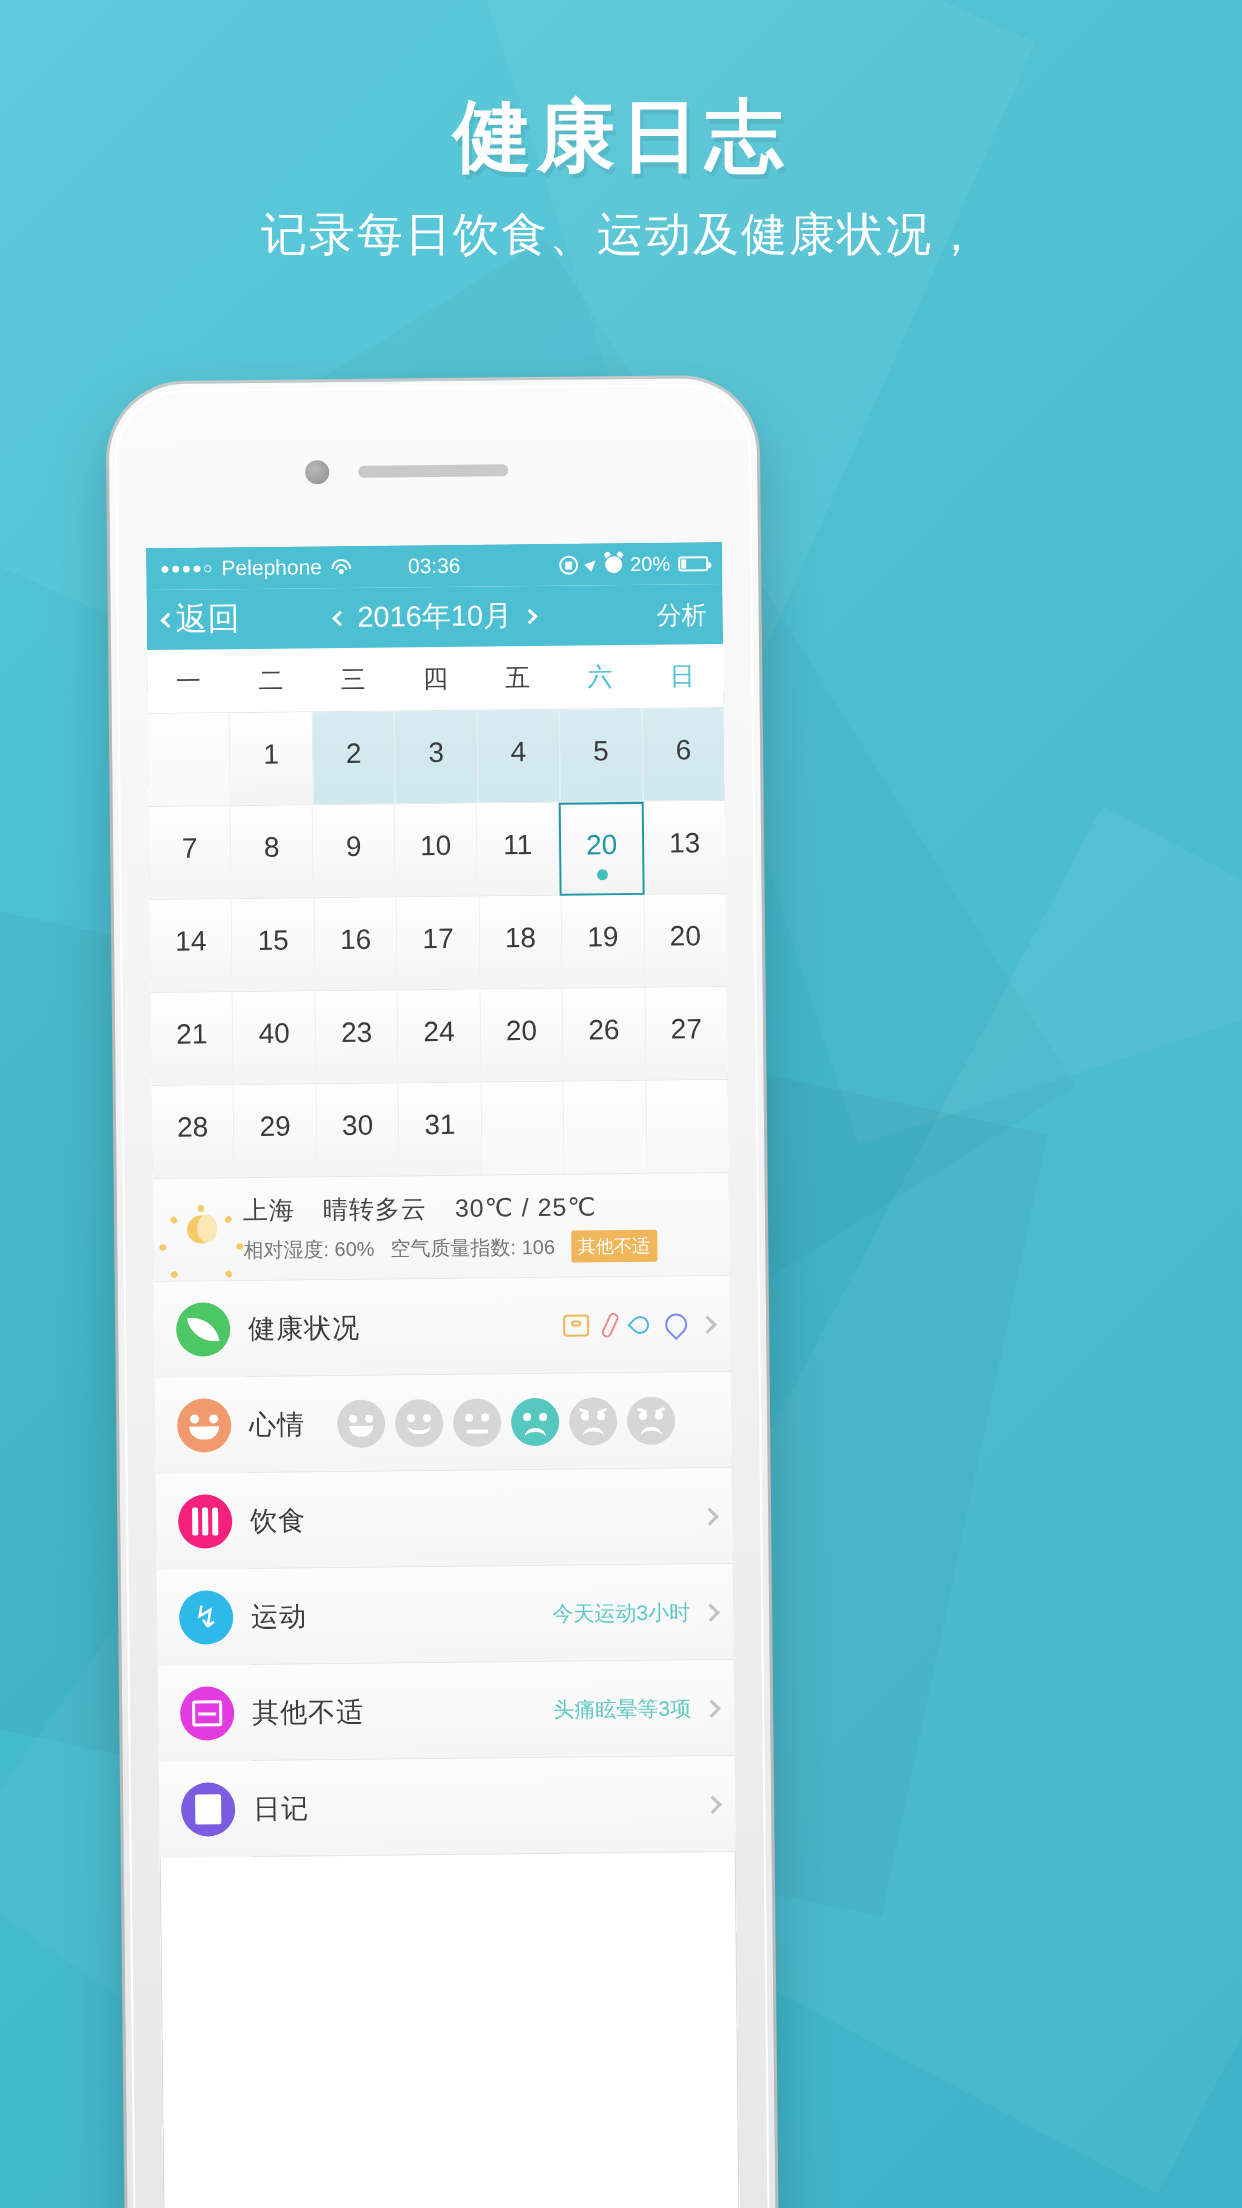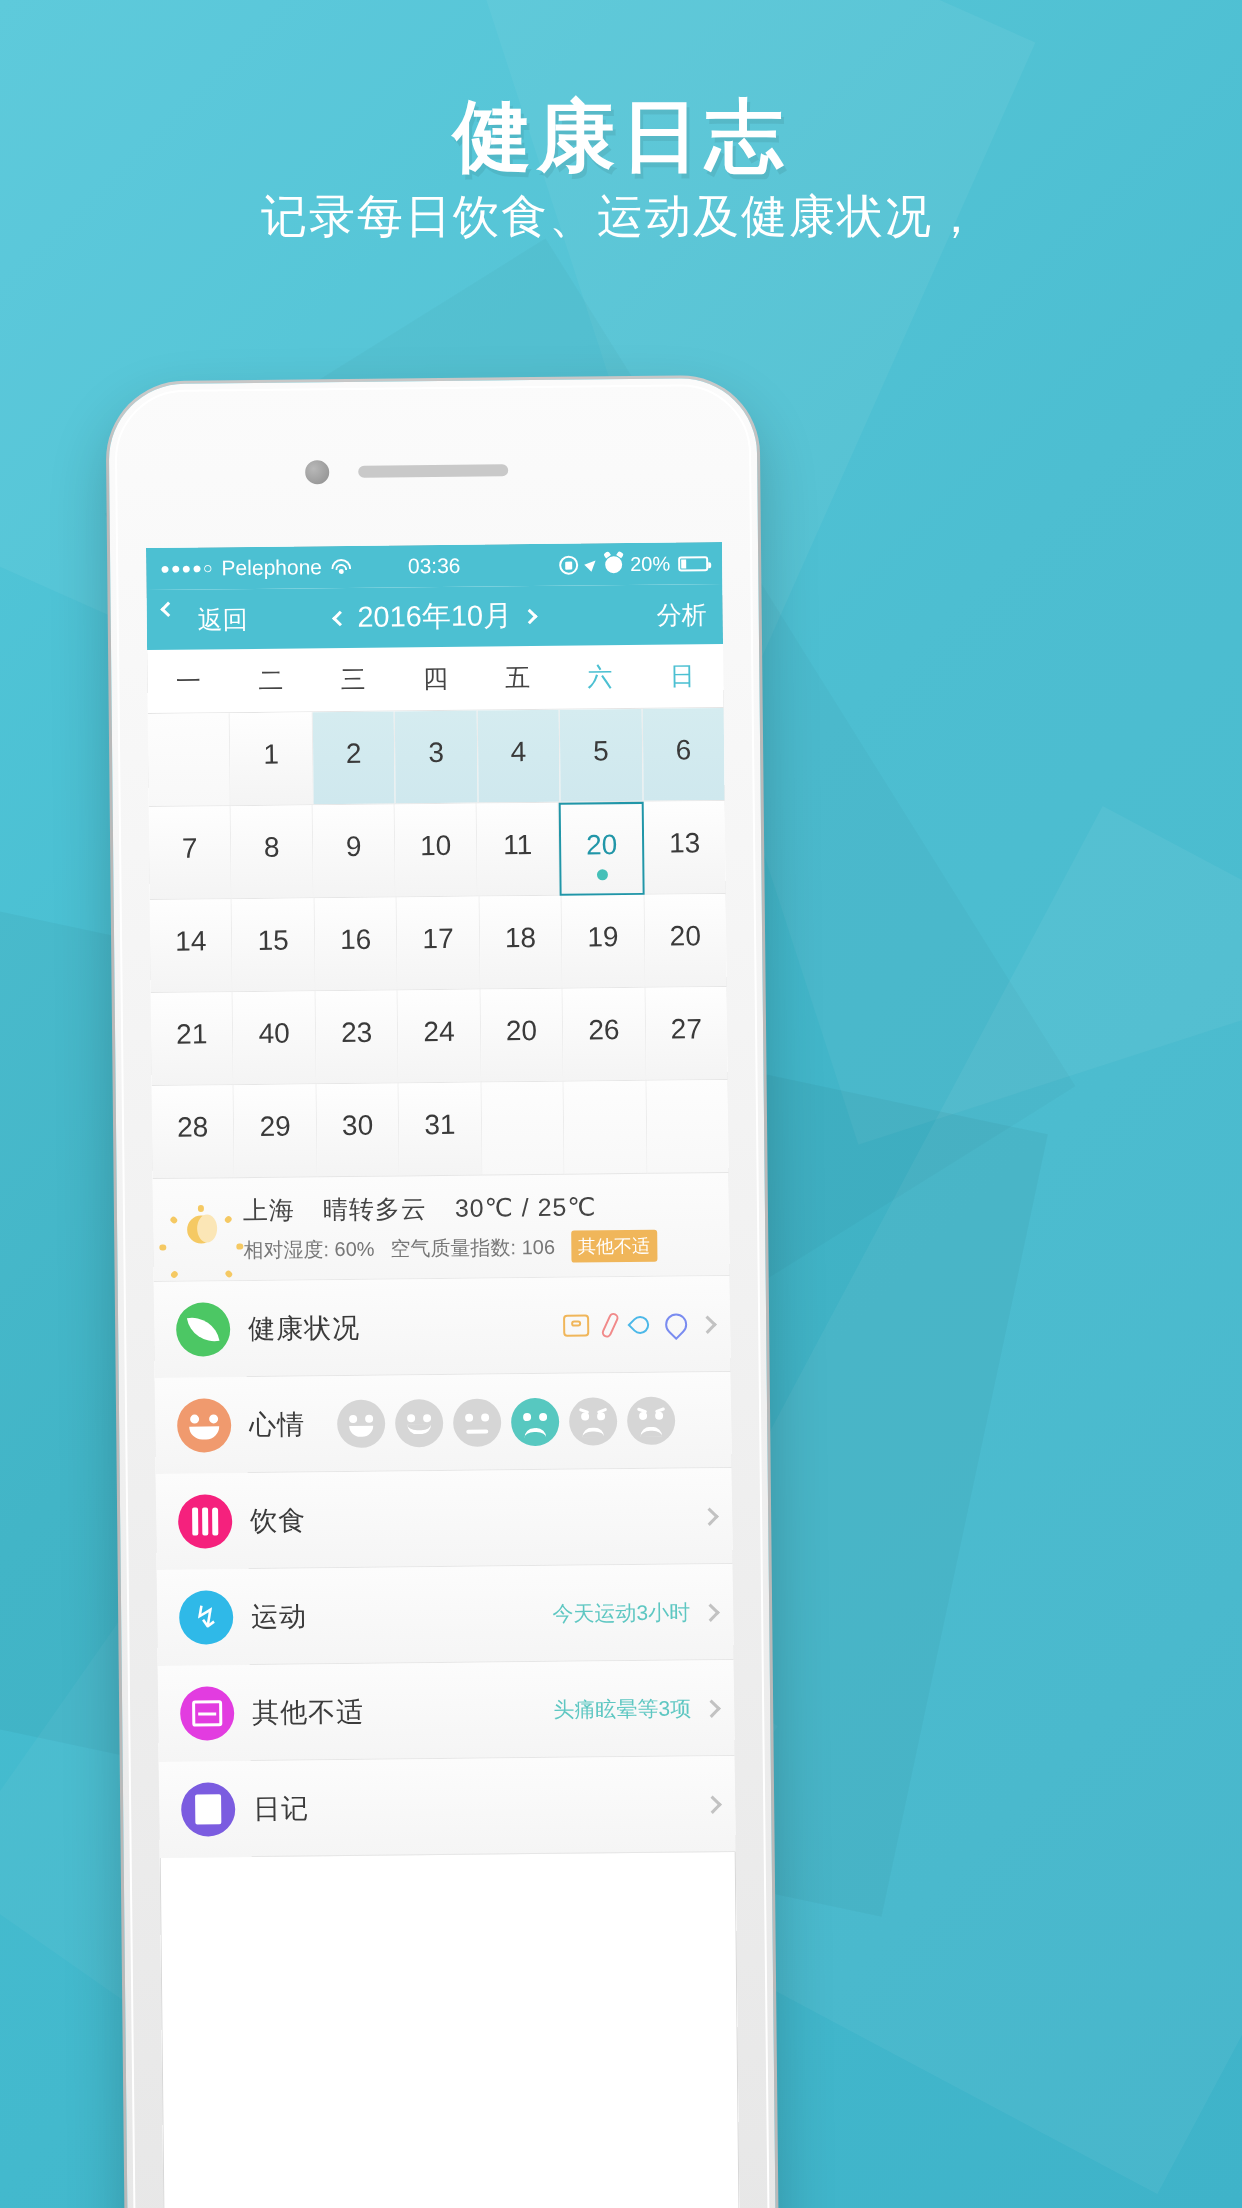--- a/index.html
+++ b/index.html
@@ -36,21 +36,21 @@
   #headline{
     position:absolute; left:0; right:0; top:96px;
     text-align:center; color:#fff; z-index:5;
   }
   #headline .title{
     font-size:78px; font-weight:bold; letter-spacing:6px;
     line-height:1.05;
     text-shadow:3px 5px 0 rgba(0,0,0,.07);
   }
   #headline .sub{
-    margin-top:7px;
+    margin-top:25px;
     font-size:46px; line-height:1.35; letter-spacing:2px;
     font-weight:normal;
   }
 
   
   #phone{
     position:absolute;
     left:118px; top:381px;
     width:648px; height:1860px;
     background:linear-gradient(180deg,#fbfbfb 0%, #f0f0f0 55%, #e7e7e7 100%);
@@ -122,21 +122,21 @@
   .batt:after{ content:""; position:absolute; right:-5px; top:4px;
          width:3px;height:6px;background:#fff;border-radius:0 2px 2px 0;}
   .batt i{ position:absolute; left:1px; top:1px; bottom:1px; width:20%;
          background:#fff; display:block; }
 
   .navbar{
     height:60px; background:#4cc0d2; color:#fff;
     display:flex; align-items:center; padding:0 16px;
     position:relative;
   }
-  .nav-back{ display:flex; align-items:flex-start; gap:24px; font-size:25px; }
+  .nav-back{ display:flex; align-items:center; gap:2px; font-size:32px; }
   .chev{ display:inline-block; width:11px;height:11px;
          border-left:3px solid #fff; border-bottom:3px solid #fff; }
   .chev.l{ transform:rotate(45deg); }
   .chev.r{ transform:rotate(-135deg); }
   .nav-title{ position:absolute; left:50%; transform:translateX(-50%);
               display:flex; align-items:center; gap:12px; font-size:29px; }
   .nav-right{ margin-left:auto; font-size:25px; }
 
   
   .weekhead{ display:flex; background:#fff; height:64px; align-items:center;

